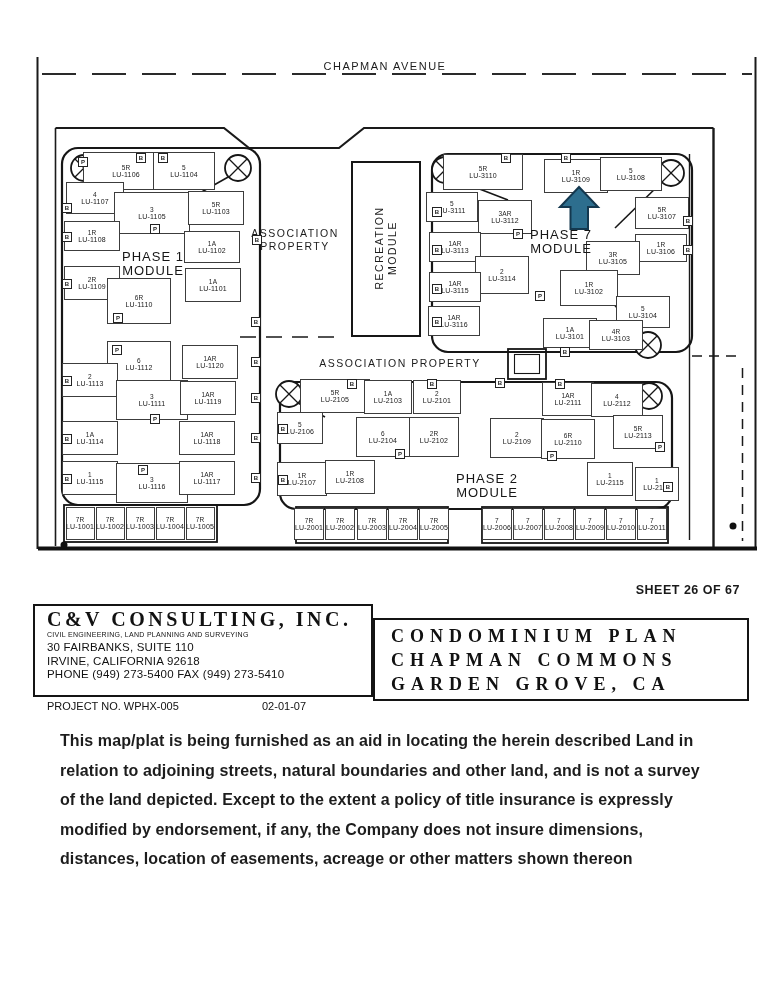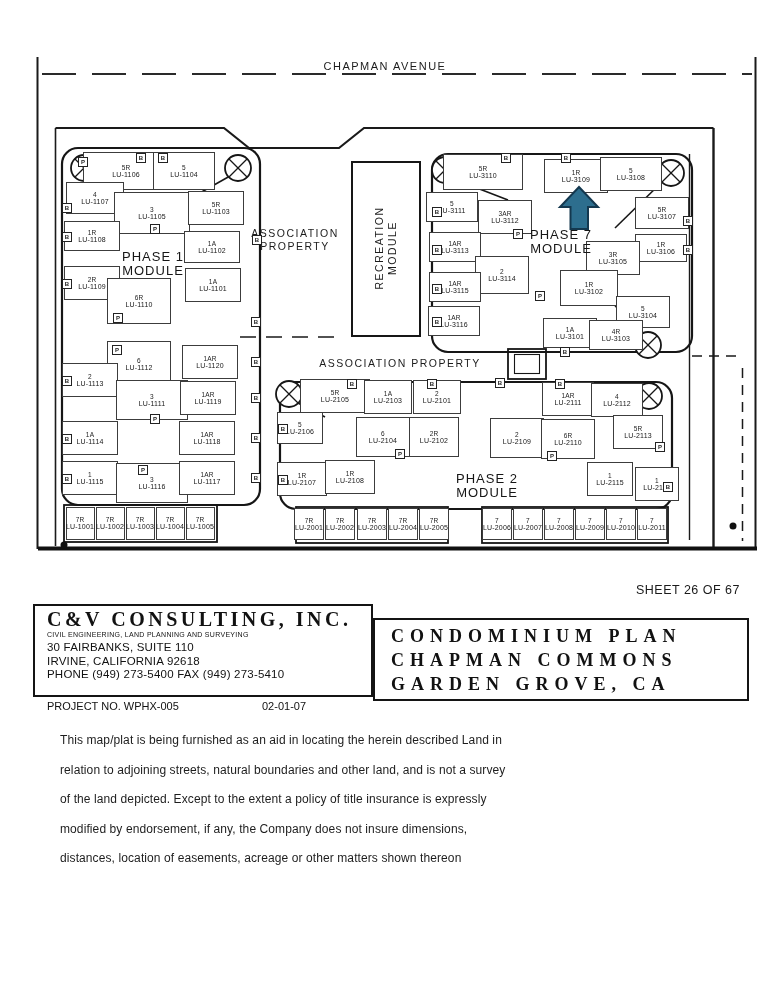--- a/index.html
+++ b/index.html
@@ -15,37 +15,37 @@
   .phase-label { position:absolute; transform:translate(-50%,-50%); font-size:13px;
     line-height:14px; white-space:pre-line; text-align:center; letter-spacing:1px;
     font-weight:500; color:#161616; }
   .unit { position:absolute; border:1px solid #3c3c3c; background:#fff; display:flex;
     flex-direction:column; align-items:center; justify-content:center; text-align:center; }
   .u-type { font-size:6.5px; line-height:7px; letter-spacing:.2px; color:#222; }
   .u-id   { font-size:7px;   line-height:8px; letter-spacing:.2px; color:#161616; white-space:nowrap; }
   .marker { position:absolute; width:10px; height:10px; border:1px solid #222; background:#fff;
     font-size:6px; line-height:8px; text-align:center; font-weight:700;
     transform:translate(-50%,-50%); color:#222; }
-  .sheet-label { position:absolute; font-size:12.5px; letter-spacing:.5px; color:#1a1a1a; }
+  .sheet-label { position:absolute; font-size:12.5px; letter-spacing:.5px; color:#1a1a1a;font-weight:bold; }
   .tb-left  { position:absolute; left:33px; top:604px; width:340px; height:93px;
     border:2px solid #141414; background:#fff; padding:3px 12px; }
   .tb-right { position:absolute; left:373px; top:618px; width:376px; height:83px;
     border:2.5px solid #141414; background:#fff; display:flex; flex-direction:column;
     justify-content:center; padding-left:16px; }
   .tb-company { font-family:"Liberation Serif", serif; font-weight:700; font-size:20px;
     letter-spacing:3.5px; line-height:21px; white-space:nowrap; }
   .tb-tagline { font-size:7px; letter-spacing:.3px; line-height:9px; }
   .tb-line { font-size:11.5px; line-height:13.5px; letter-spacing:.2px; }
   .tb-project-row { border-top:1.5px solid #141414; margin-top:14px; padding-top:3px;
     display:flex; font-size:11px; }
   .tb-project-no { width:215px; }
   .tb-plan-line { font-family:"Liberation Serif", serif; font-weight:700; font-size:18px;
     letter-spacing:6px; line-height:24px; white-space:nowrap; }
   .disclaimer { position:absolute; left:60px; top:726px; width:680px; color:#1d1d1d; }
-  .disclaimer div { font-size:12px; line-height:29.5px; letter-spacing:.1px; white-space:nowrap; }
+  .disclaimer div { font-size:16px; line-height:29.5px; letter-spacing:.1px; white-space:nowrap;font-weight:bold; }
 </style>
 </head>
 <body>
 
 <svg class="linework" width="779" height="1007" viewBox="0 0 779 1007">
 
   <line x1="37.5" y1="57" x2="37.5" y2="549" stroke="#1a1a1a" stroke-width="2"></line>
   <line x1="755.5" y1="57" x2="755.5" y2="548" stroke="#1a1a1a" stroke-width="2"></line>
 
   <line x1="42" y1="74" x2="752" y2="74" stroke="#2a2a2a" stroke-width="2.2" stroke-dasharray="34 16"></line>

